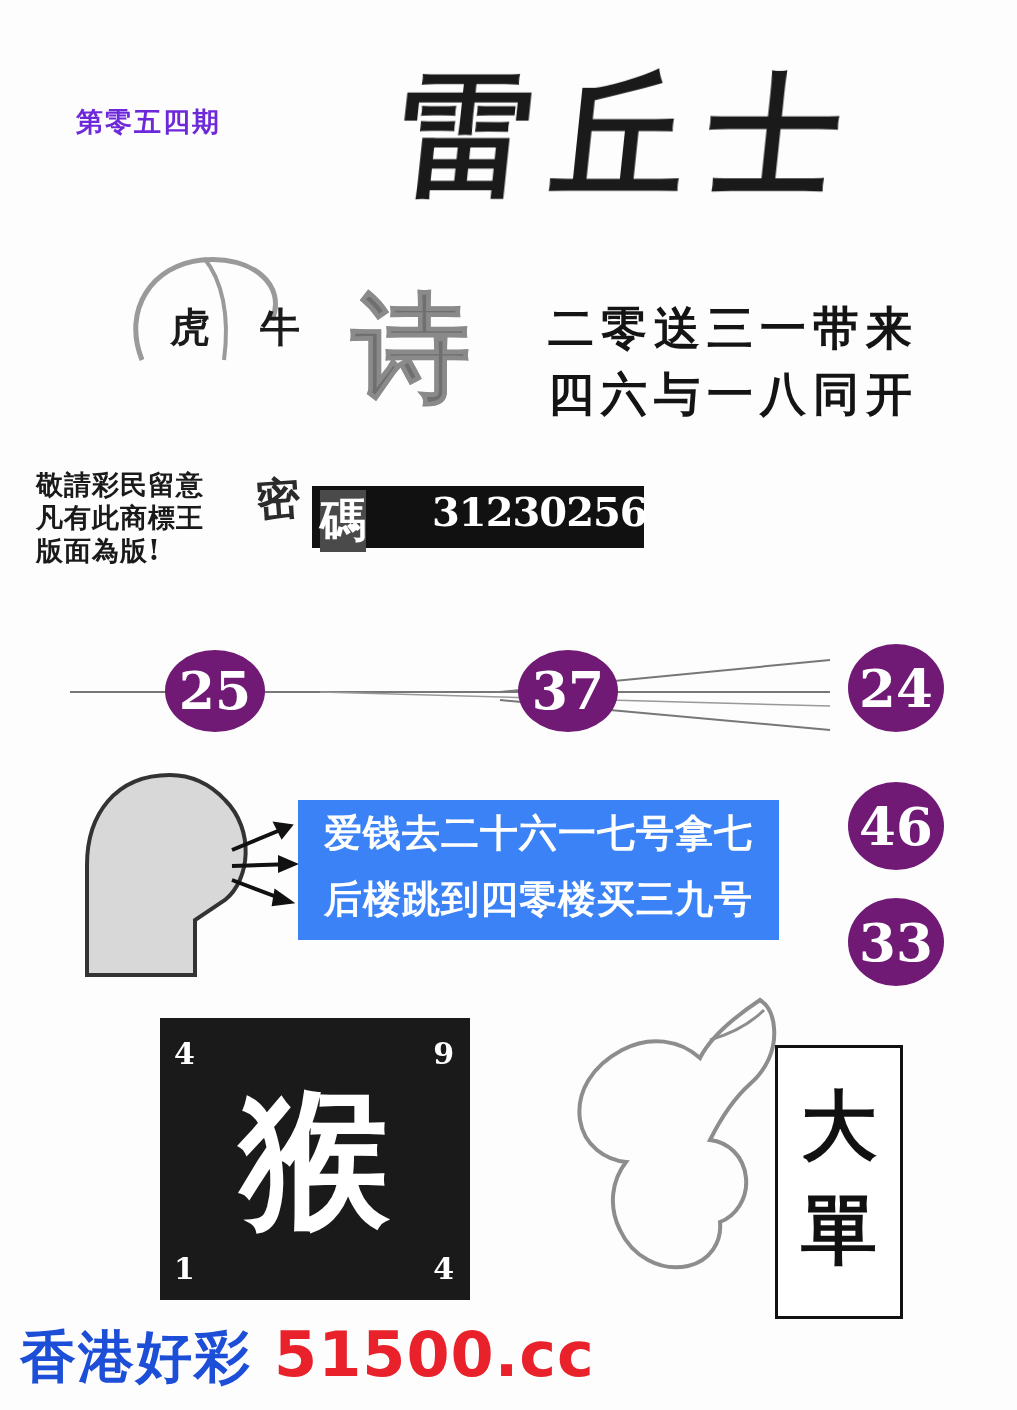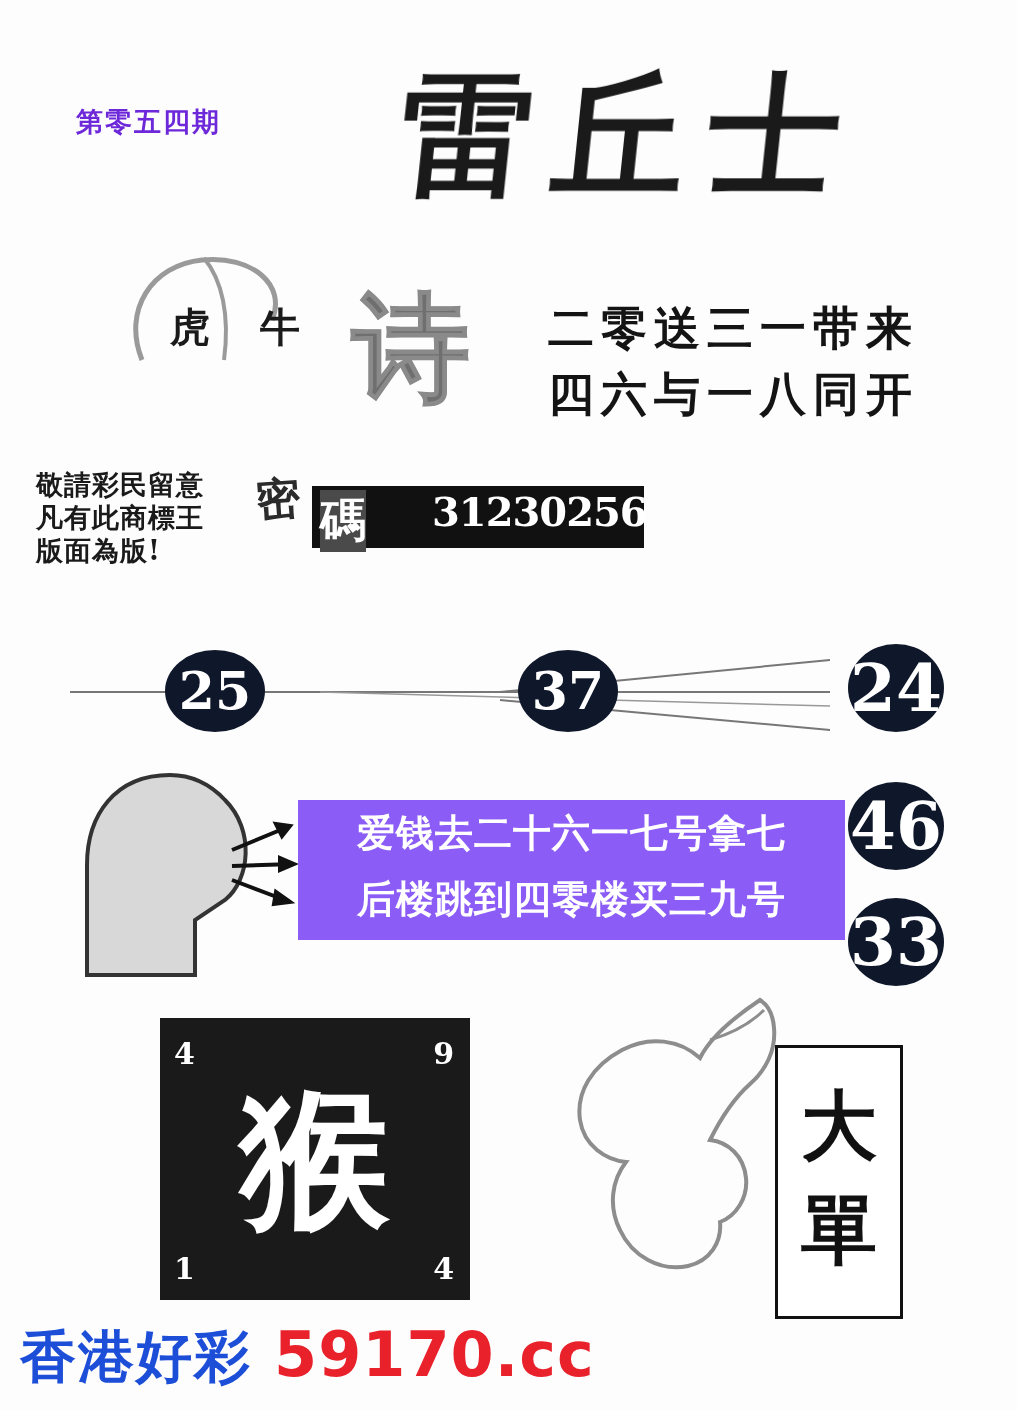--- a/index.html
+++ b/index.html
@@ -142,36 +142,36 @@
     font-size: 40px;
     font-weight: bold;
     color: #fff;
     letter-spacing: -1px;
   }
 
   
   .ball {
     position: absolute;
     border-radius: 50%;
-    background: #0f172a;
+    background: #701a75;
     color: #fff;
     font-family: "DejaVu Serif", serif;
     font-weight: bold;
     text-align: center;
   }
   .ball.big {
     width: 100px;
     height: 82px;
     font-size: 52px;
     line-height: 82px;
   }
   .ball.right {
     width: 96px;
     height: 88px;
-    font-size: 66px;
+    font-size: 53px;
     line-height: 88px;
     text-align: center;
   }
   .lines {
     position: absolute;
     left: 70px;
     top: 640px;
     width: 820px;
     height: 120px;
   }
@@ -190,23 +190,23 @@
     top: 820px;
     width: 80px;
     height: 90px;
   }
 
   
   .msg-box {
     position: absolute;
     left: 298px;
     top: 800px;
-    width: 547px;
+    width: 481px;
     height: 140px;
-    background: #8b5cf6;
+    background: #3b82f6;
   }
   .msg-box .line {
     font-family: "DejaVu Serif", serif;
     font-size: 38px;
     font-weight: bold;
     color: #fff;
     letter-spacing: 1px;
     text-align: center;
     line-height: 66px;
   }
@@ -380,16 +380,16 @@
              C206 90 216 70 214 48 C213 34 208 25 200 20 Z" fill="none" stroke="#8d8d8d" stroke-width="4"></path>
     <path d="M150 60 C170 54 190 44 204 30" fill="none" stroke="#8d8d8d" stroke-width="3"></path>
   </svg>
 
   <div class="vbox">
     <div class="v-text">大</div>
     <div class="v-text" style="top:130px;">單</div>
   </div>
 
   <div class="footer">
-    <span class="cn">香港好彩</span><span class="url">59170.cc</span>
+    <span class="cn">香港好彩</span><span class="url">51500.cc</span>
   </div>
 
 </div>
 
 </body></html>

